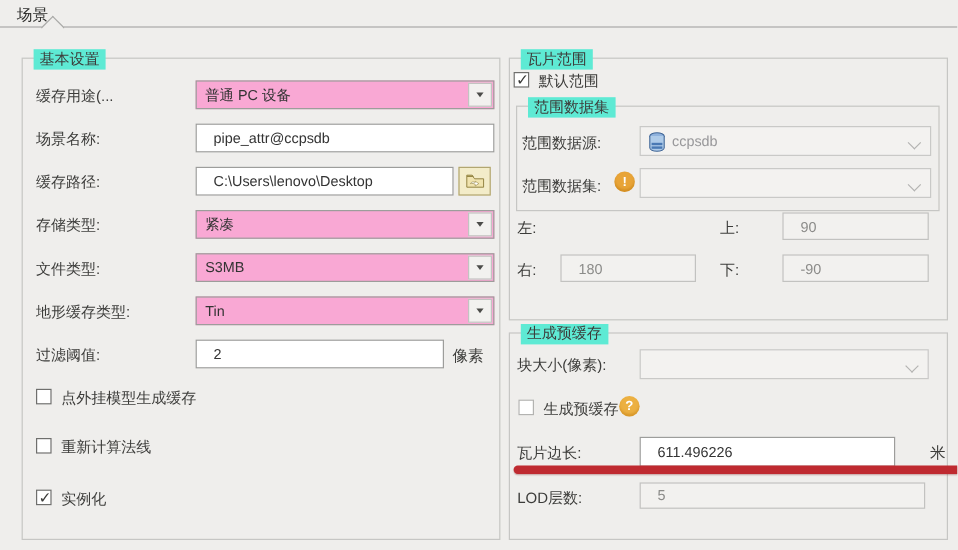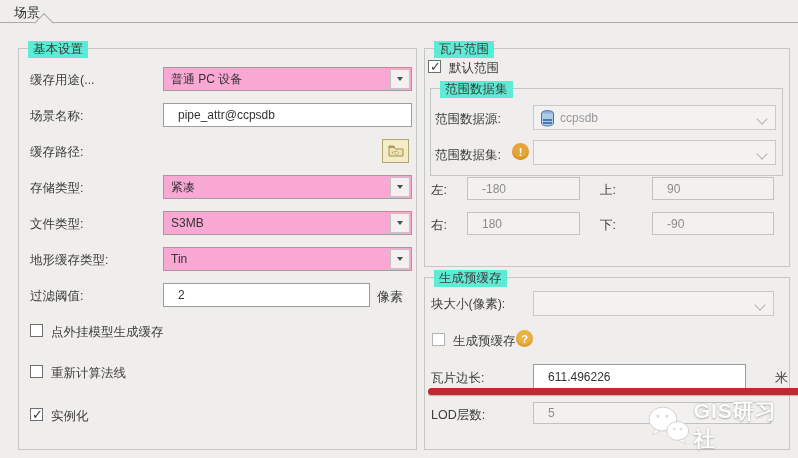--- a/index.html
+++ b/index.html
@@ -76,20 +76,21 @@
     <span class="ctext">普通 PC 设备</span>
     <span class="cbtn">
         <span class="tri"></span>
       </span>
   </div>
 
   <div class="lbl" style="left:30px;top:108px;">场景名称:</div>
   <input class="txt" style="left: 163px; top: 103px; width: 249px; height: 24px;" value="pipe_attr@ccpsdb">
 
   <div class="lbl" style="left:30px;top:144px;">缓存路径:</div>
+  <input class="txt" style="left: 163px; top: 139px; width: 215px; height: 24px;" value="C:\Users\lenovo\Desktop">
   <div class="sqbtn" style="left:382px;top:139px;width:27px;height:24px;">
     <svg width="16" height="12" viewBox="0 0 16 12">
       <path d="M1 2 L6 2 L7.5 4 L15 4 L15 11 L1 11 Z" fill="#f0e3ae" stroke="#8f7f3e" stroke-width="0.8"></path>
       <path d="M1 2 L1 1 L5.5 1 L6.5 2 Z" fill="#e7d694" stroke="#8f7f3e" stroke-width="0.8"></path>
       <path d="M4 8 C5 6.2 7 6.2 8 7.2 L8 6 L11 8 L8 10 L8 8.6 C7 7.8 5.5 7.8 4 8 Z" fill="#fff" stroke="#8f7f3e" stroke-width="0.5"></path>
     </svg>
   </div>
 
   <div class="lbl" style="left:30px;top:180px;">存储类型:</div>
   <div class="combo" style="left:163px;top:175px;width:249px;height:24px;">
@@ -152,21 +153,20 @@
   </div>
 
   <div class="lbl" style="left:435px;top:147px;">范围数据集:</div>
   <span class="badge warn" style="left:512px;top:143px;">!</span>
   <div class="combo dis" style="left:533px;top:140px;width:243px;height:25px;">
     <span class="ctext"></span>
     <span class="chev"></span>
   </div>
 
   <div class="lbl" style="left:431px;top:182px;">左:</div>
-  <input class="txt dis" style="left: 467px; top: 177px; width: 113px; height: 23px;" value="-180">
   <div class="lbl" style="left:600px;top:182px;">上:</div>
   <input class="txt dis" style="left: 652px; top: 177px; width: 122px; height: 23px;" value="90">
 
   <div class="lbl" style="left:431px;top:217px;">右:</div>
   <input class="txt dis" style="left: 467px; top: 212px; width: 113px; height: 23px;" value="180">
   <div class="lbl" style="left:600px;top:217px;">下:</div>
   <input class="txt dis" style="left: 652px; top: 212px; width: 122px; height: 23px;" value="-90">
 
   <div class="group" style="left:424px;top:277px;width:364px;height:171px;">
     <div class="gtitle">生成预缓存</div>
@@ -184,27 +184,14 @@
 
   <div class="lbl" style="left:431px;top:370px;">瓦片边长:</div>
   <input class="txt" style="left: 533px; top: 364px; width: 213px; height: 25px;" value="611.496226">
   <div class="unit" style="left:775px;top:369px;">米</div>
 
   <div class="redline"></div>
 
   <div class="lbl" style="left:431px;top:407px;">LOD层数:</div>
   <input class="txt dis" style="left: 533px; top: 402px; width: 238px; height: 22px;" value="5">
 
-  <div class="wm">
-    <svg width="46" height="42" viewBox="0 0 46 42">
-      <ellipse cx="17" cy="15" rx="14" ry="12" fill="#ffffff" stroke="#c8c8c6" stroke-width="0.8"></ellipse>
-      <path d="M9 25 L7 31 L14 27 Z" fill="#ffffff" stroke="#c8c8c6" stroke-width="0.6"></path>
-      <circle cx="12" cy="12" r="1.6" fill="#dcdcda"></circle>
-      <circle cx="21" cy="12" r="1.6" fill="#dcdcda"></circle>
-      <ellipse cx="32" cy="27" rx="11" ry="9.5" fill="#ffffff" stroke="#c8c8c6" stroke-width="0.8"></ellipse>
-      <path d="M38 35 L40 40 L33 36.5 Z" fill="#ffffff" stroke="#c8c8c6" stroke-width="0.6"></path>
-      <circle cx="28.5" cy="25" r="1.4" fill="#e2e2e0"></circle>
-      <circle cx="35.5" cy="25" r="1.4" fill="#e2e2e0"></circle>
-    </svg>
-    <span class="wm-text">GIS研习社</span>
-  </div>
 
 </div>
 
 </body></html>

